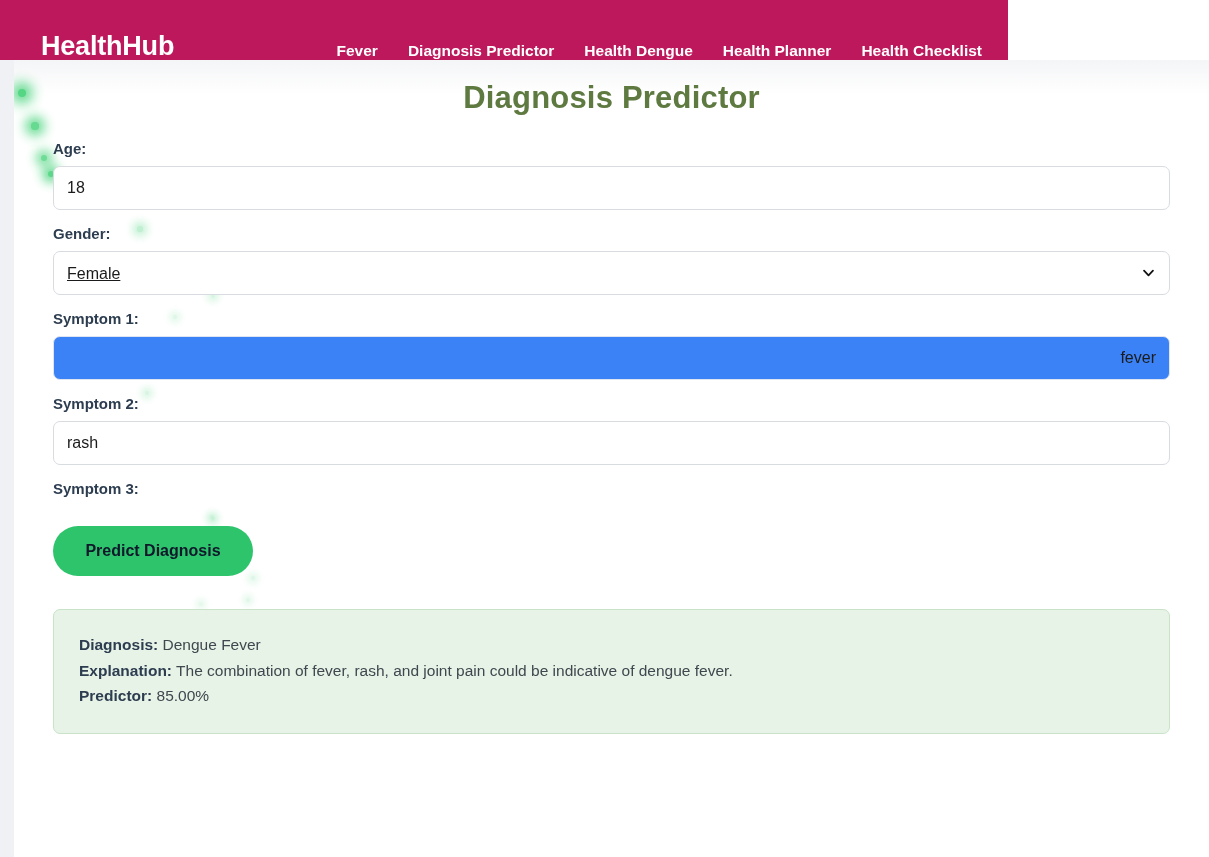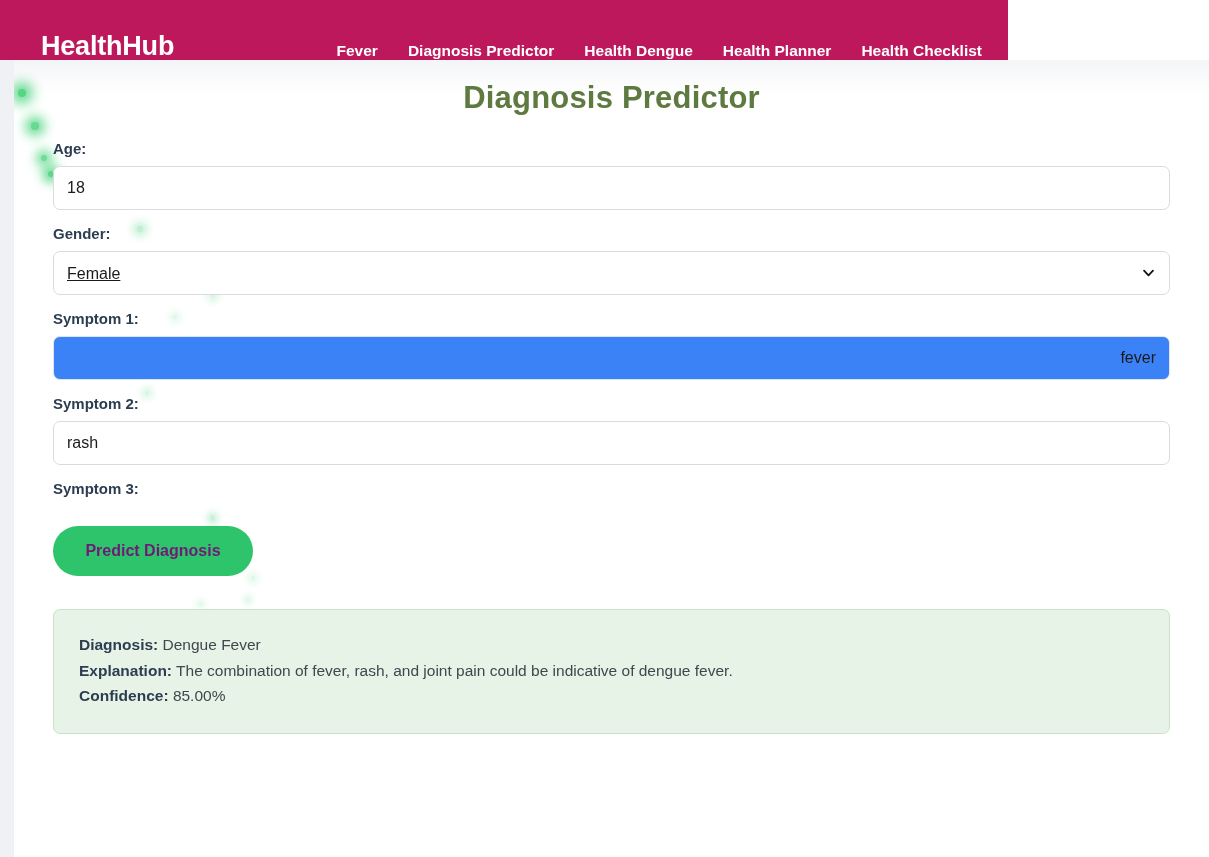--- a/index.html
+++ b/index.html
@@ -155,21 +155,21 @@
   }
 
   .field-group { margin-bottom: 15px; }
 
   .predict-btn {
     margin-top: 14px;
     height: 50px;
     padding: 0 25px;
     min-width: 200px;
     background: #2ec46c;
-    color: #701a75;
+    color: #0f172a;
     font-size: 16px;
     font-weight: bold;
     font-family: "Liberation Sans", "DejaVu Sans", sans-serif;
     border: none;
     border-radius: 25px;
     cursor: pointer;
   }
 
   .result-box {
     margin-top: 33px;
@@ -266,20 +266,20 @@
       <div class="result-box">
         <div class="result-line">
           <b>Diagnosis:</b>
           <span>Dengue Fever</span>
         </div>
         <div class="result-line">
           <b>Explanation:</b>
           <span>The combination of fever, rash, and joint pain could be indicative of dengue fever.</span>
         </div>
         <div class="result-line">
-          <b>Confidence:</b>
+          <b>Predictor:</b>
           <span>85.00%</span>
         </div>
       </div>
 
     </div>
   </div>
 </div>
 
 </body></html>

